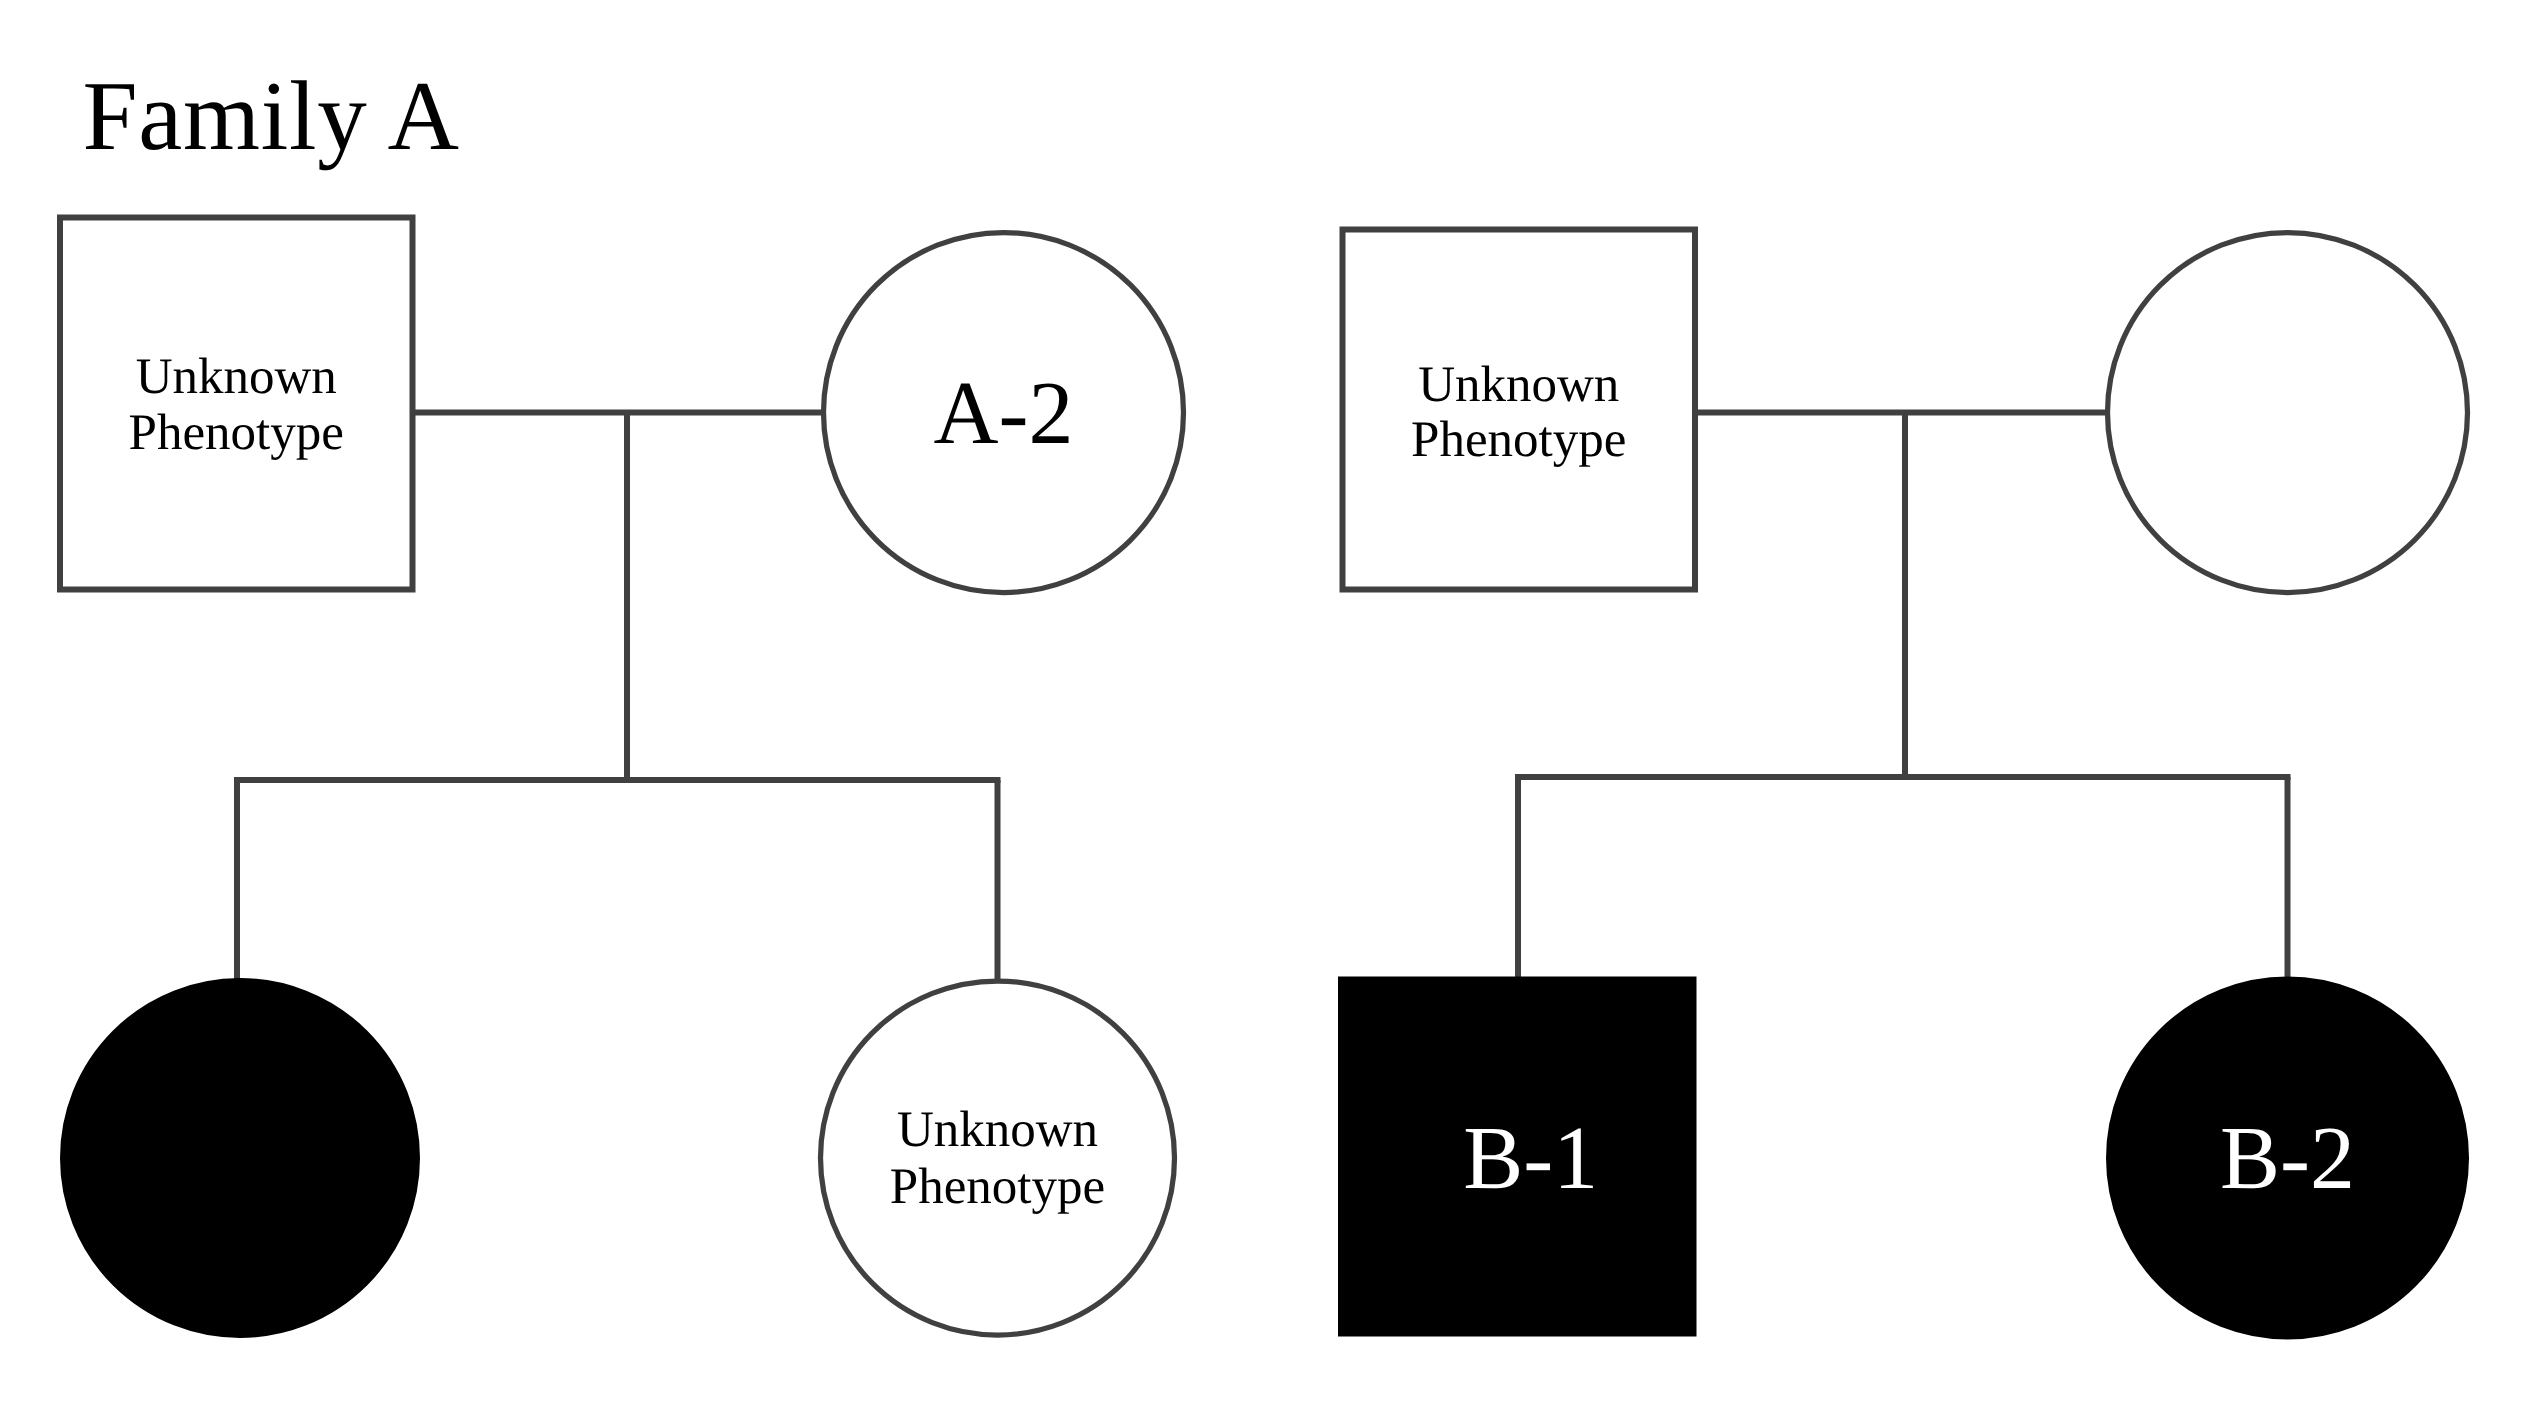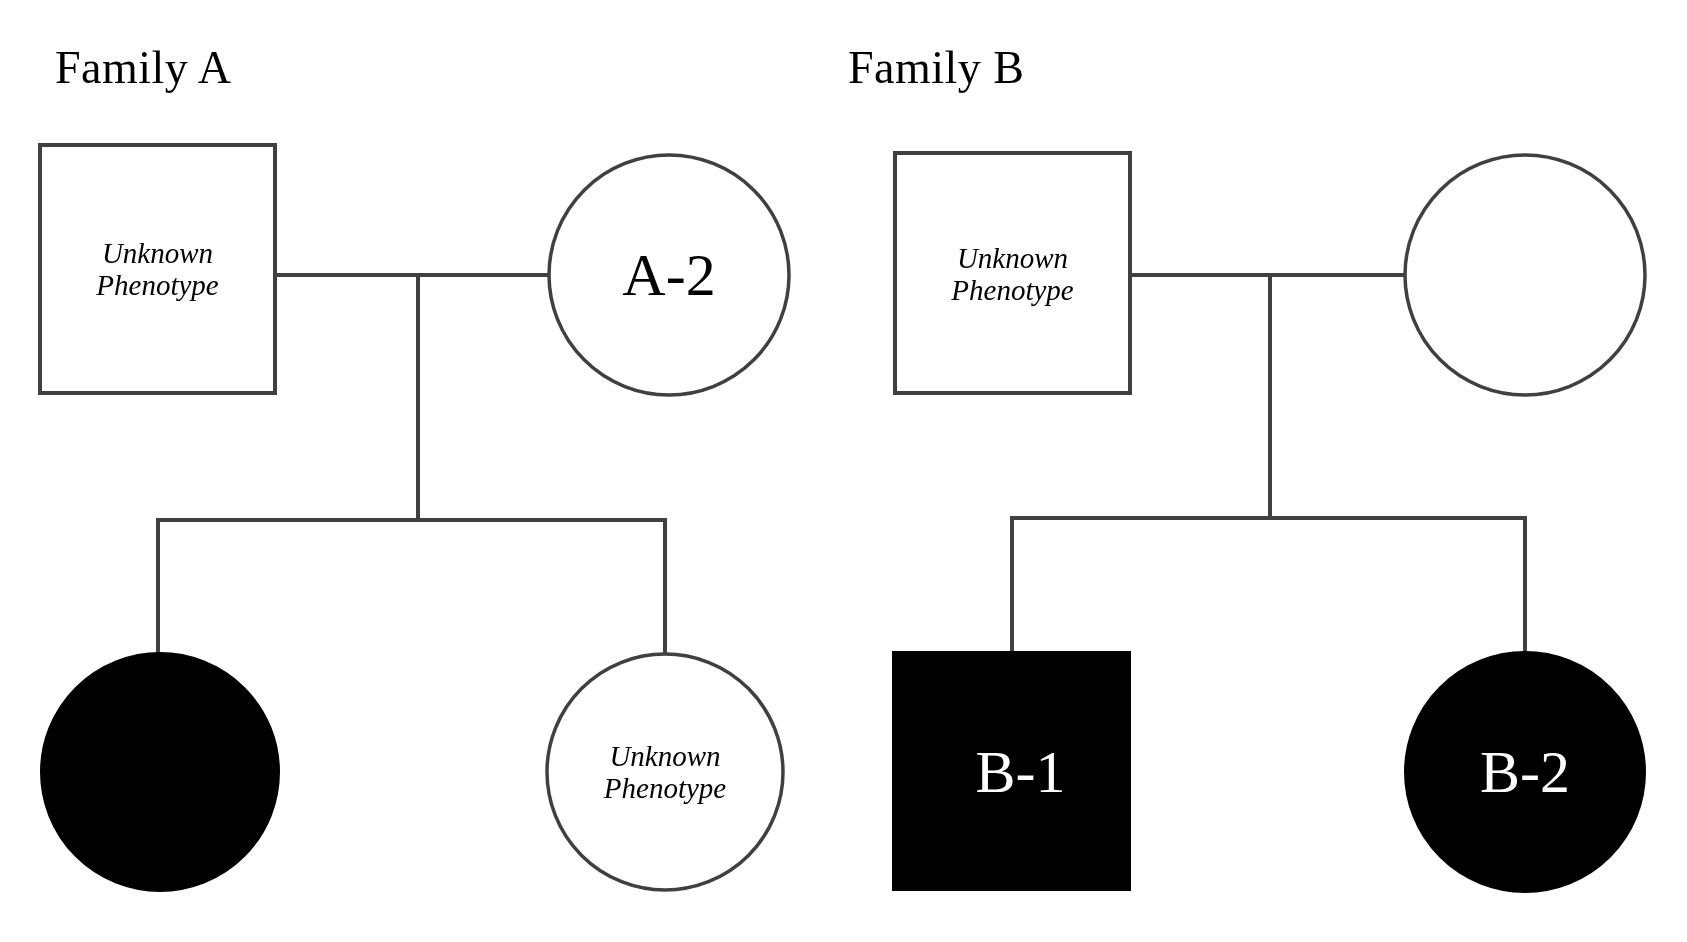--- a/index.html
+++ b/index.html
@@ -21,21 +21,21 @@
   svg.pedigree-svg {
     position: absolute;
     left: 0;
     top: 0;
     width: 1687px;
     height: 942px;
   }
   .family-title {
     position: absolute;
     font-family: "Liberation Serif", "DejaVu Serif", serif;
-    font-size: 46px;
+    font-size: 66px;
     font-weight: 400;
     color: #000000;
     line-height: 1;
     white-space: nowrap;
     letter-spacing: 0.5px;
   }
   .node-label {
     position: absolute;
     display: flex;
     align-items: center;
@@ -43,22 +43,21 @@
     text-align: center;
     font-family: "Liberation Serif", "DejaVu Serif", serif;
     color: #000000;
     pointer-events: none;
     line-height: 1.1;
   }
   .node-label.big {
     font-size: 60px;
   }
   .node-label.small {
-    font-size: 29px;
-    font-style: italic;
+    font-size: 34px;
   }
   .node-label.white-text {
     color: #ffffff;
   }
   .node-label span { display: block; }
 </style>
 </head>
 <body>
 
 <div id="pedigree-canvas">
@@ -120,21 +119,20 @@
   </div>
 
 
   <div class="node-label small" style="left:547px; top:690px; width:236px; height:165px;">
     <div>
       <span>Unknown</span>
       <span>Phenotype</span>
     </div>
   </div>
 
-  <div class="family-title" style="left:848px; top:45px;">Family B</div>
 
   <div class="node-label small" style="left:897px; top:190px; width:231px; height:170px;">
     <div>
       <span>Unknown</span>
       <span>Phenotype</span>
     </div>
   </div>
 
 
   <div class="node-label big white-text" style="left:893px; top:712px; width:255px; height:120px;">

